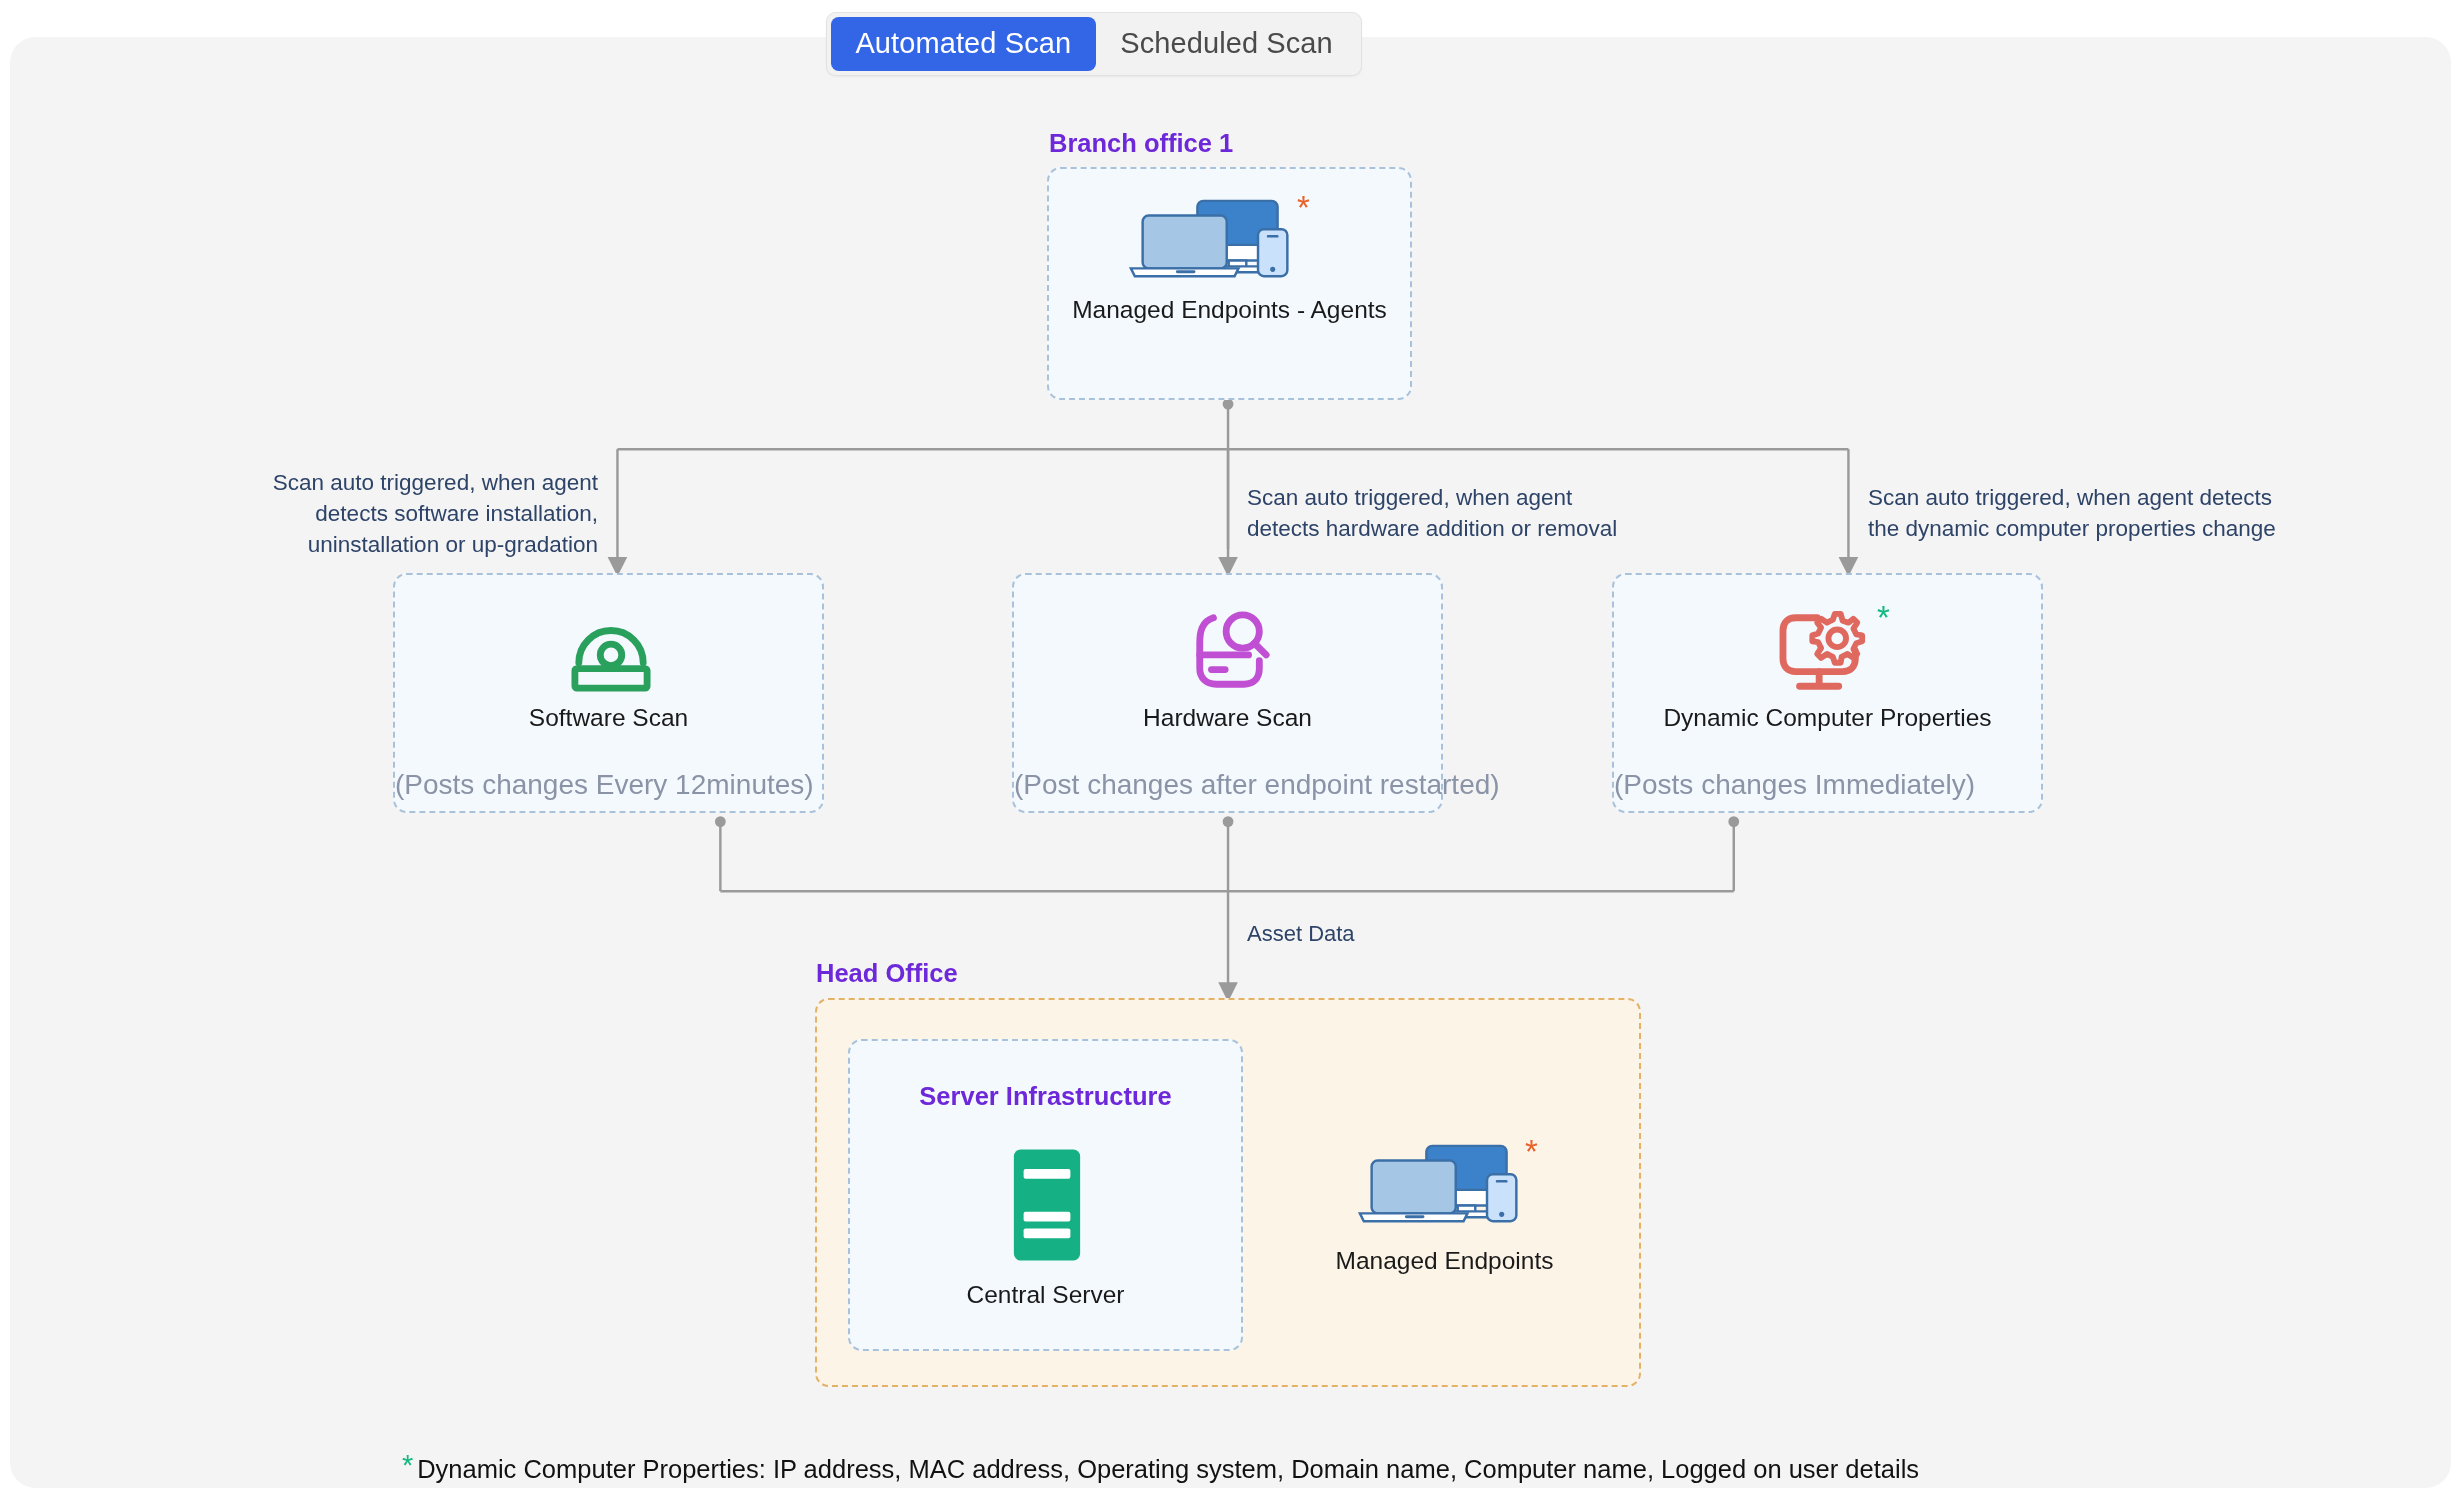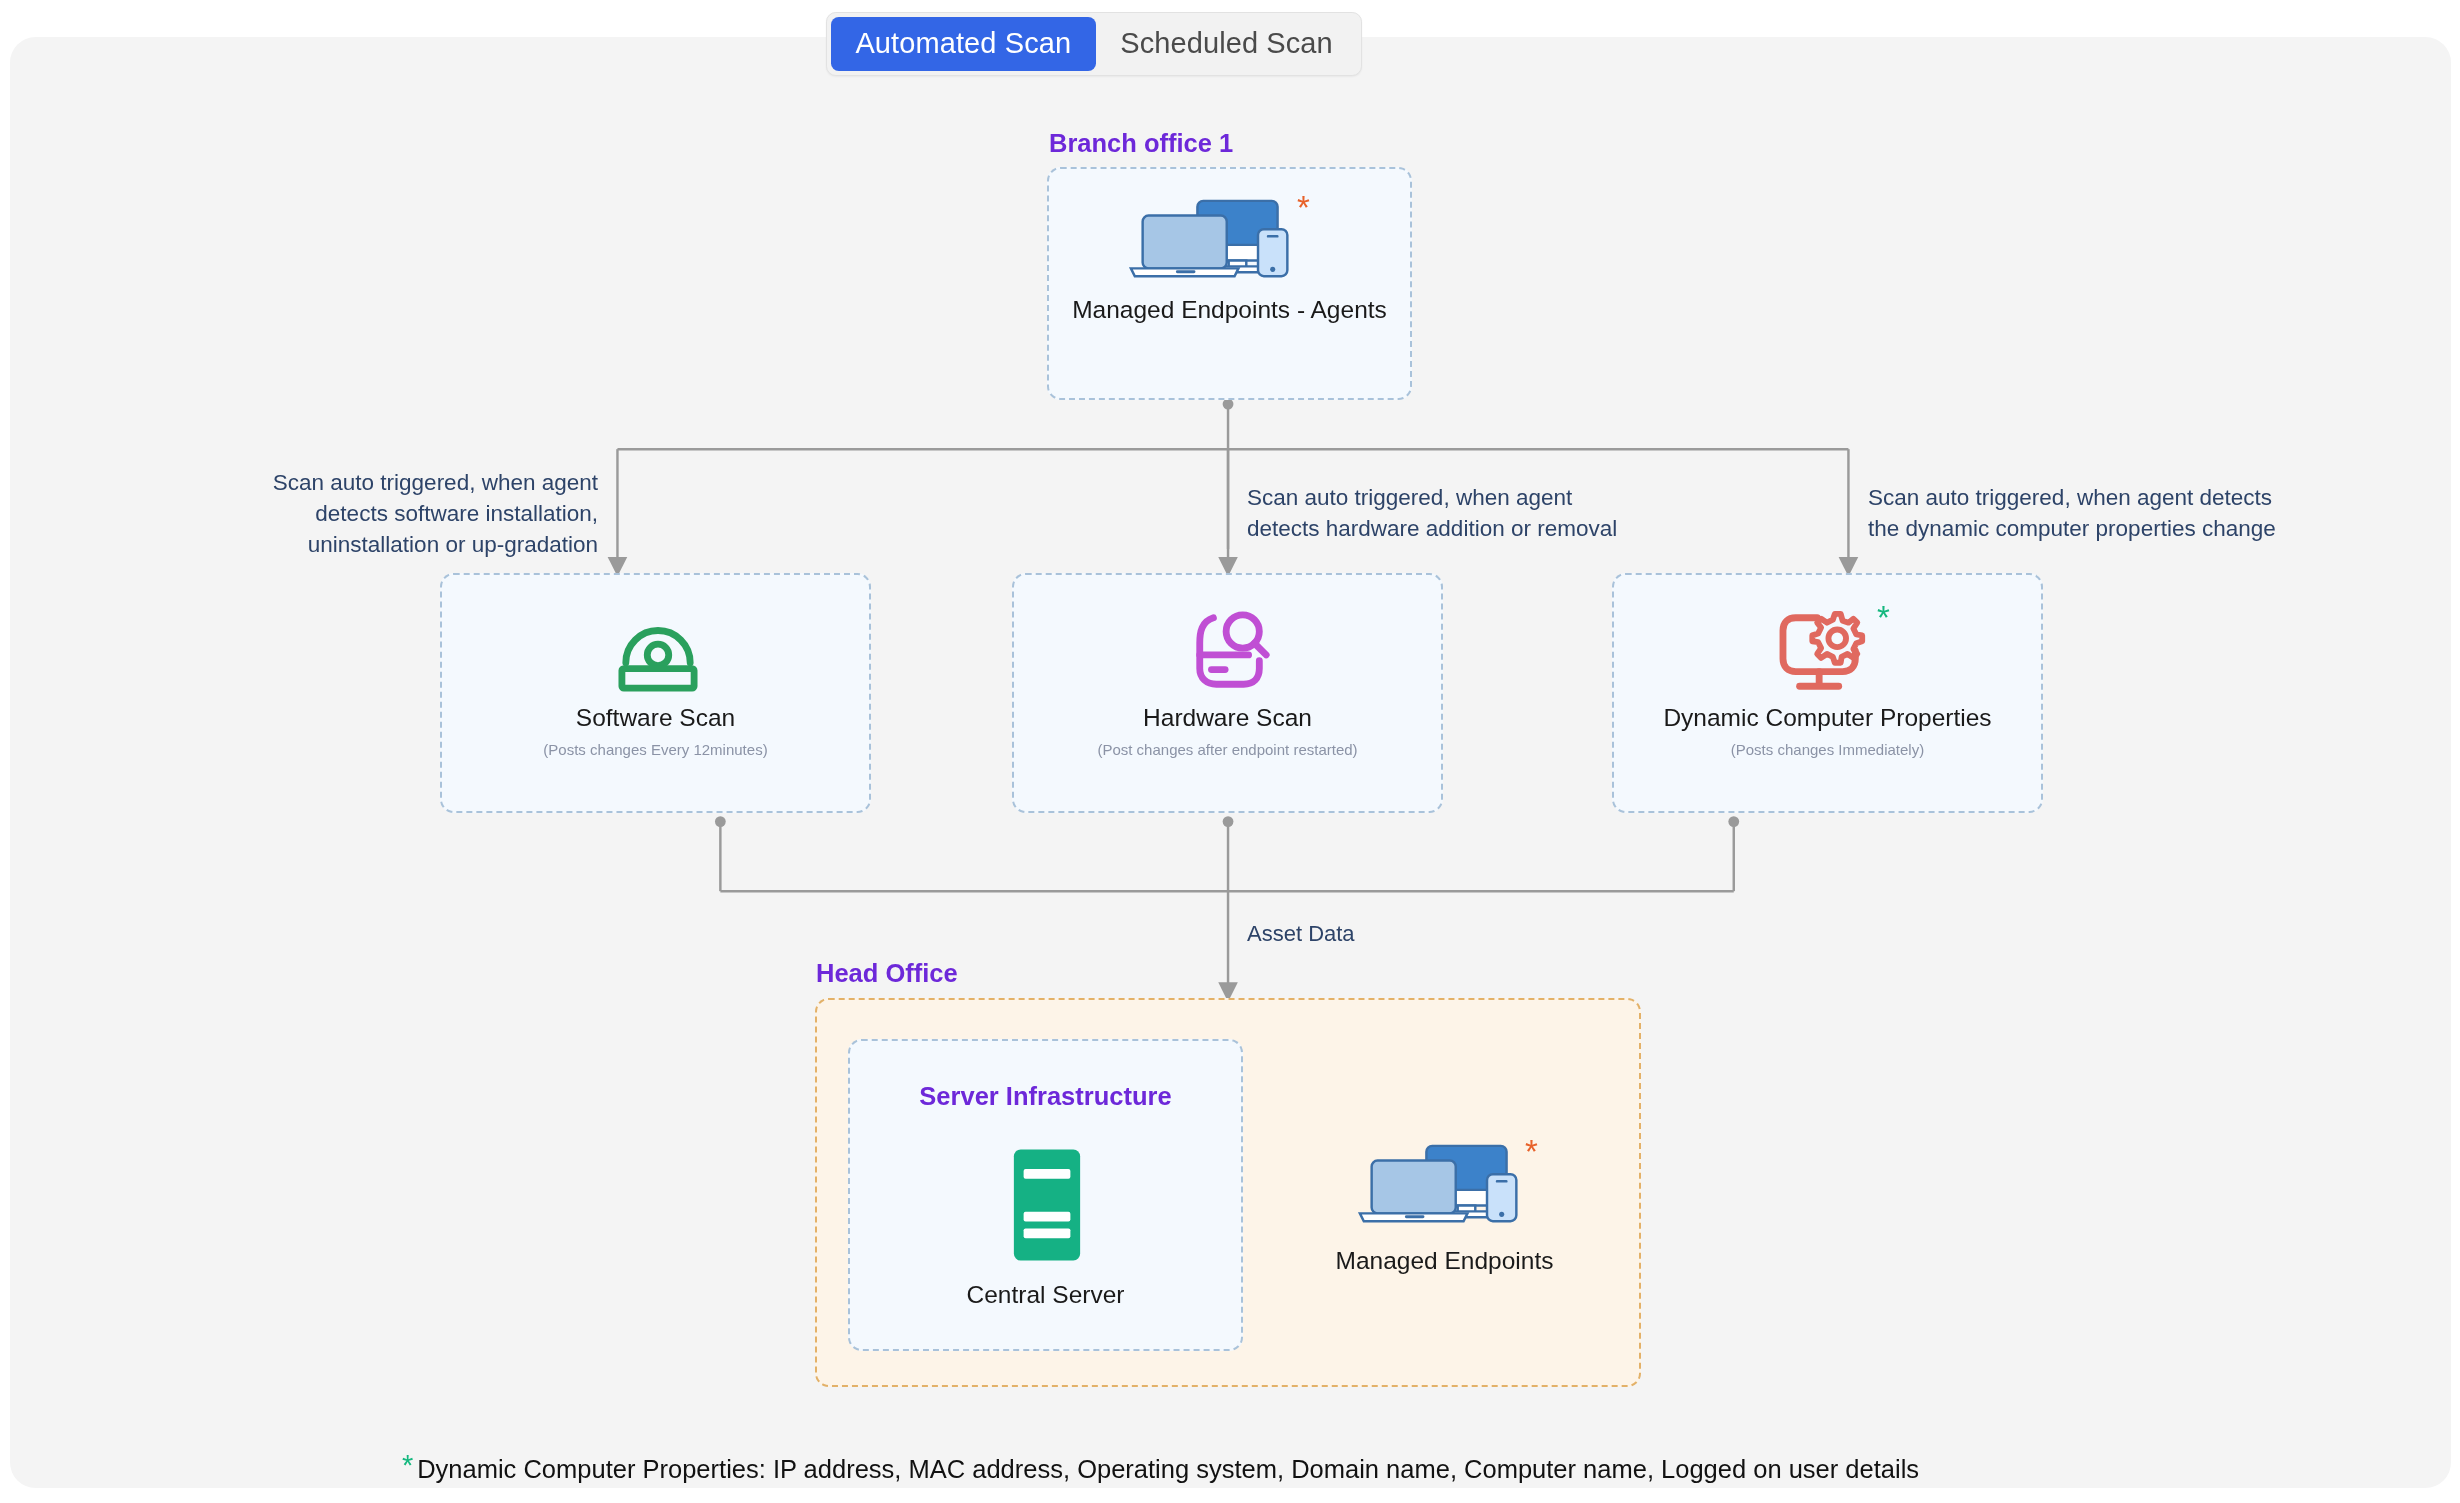--- a/index.html
+++ b/index.html
@@ -72,24 +72,25 @@
     position: absolute;
     width: 100%;
     text-align: center;
     font-size: 24.5px;
     color: #1a1a1a;
     white-space: nowrap;
   }
   .box-sub {
     position: absolute;
     width: 100%;
-    text-align: center;
-    font-size: 15px;
+    text-align: left;
+    font-size: 28px;
     color: #8b93a6;
     white-space: nowrap;
+    margin-top: 28px;
   }
 
   
   .edges {
     position: absolute;
     left: 0; top: 0;
     width: 2460px;
     height: 1504px;
     pointer-events: none;
   }
@@ -224,21 +225,21 @@
 uninstallation or up-gradation</div>
 
   <div class="anno left" style="left:1247px; top:482px; width:451px;">Scan auto triggered, when agent
 detects hardware addition or removal</div>
 
   <div class="anno left" style="left:1868px; top:482px; width:470px;">Scan auto triggered, when agent detects
 the dynamic computer properties change</div>
 
   <div class="edge-label" style="left:1247px; top:921px;">Asset Data</div>
 
-  <div class="dbox" style="left:440px; top:573px; width:431px; height:240px;">
+  <div class="dbox" style="left:393px; top:573px; width:431px; height:240px;">
     <div class="icon-wrap" style="left:172px; top:37px; width:88px; height:80px;">
       <svg width="88" height="80" viewBox="0 0 90 82">
         <path d="M12,52 A33,33 0 0 1 78,52" fill="none" stroke="#2aa05d" stroke-width="7" stroke-linecap="round"></path>
         <circle cx="45" cy="44" r="11" fill="none" stroke="#2aa05d" stroke-width="7"></circle>
         <rect x="8" y="58" width="74" height="20" rx="2" fill="none" stroke="#2aa05d" stroke-width="7"></rect>
       </svg>
     </div>
     <div class="box-title" style="top:129px;">Software Scan</div>
     <div class="box-sub" style="top:166px;">(Posts changes Every 12minutes)</div>
   </div>

